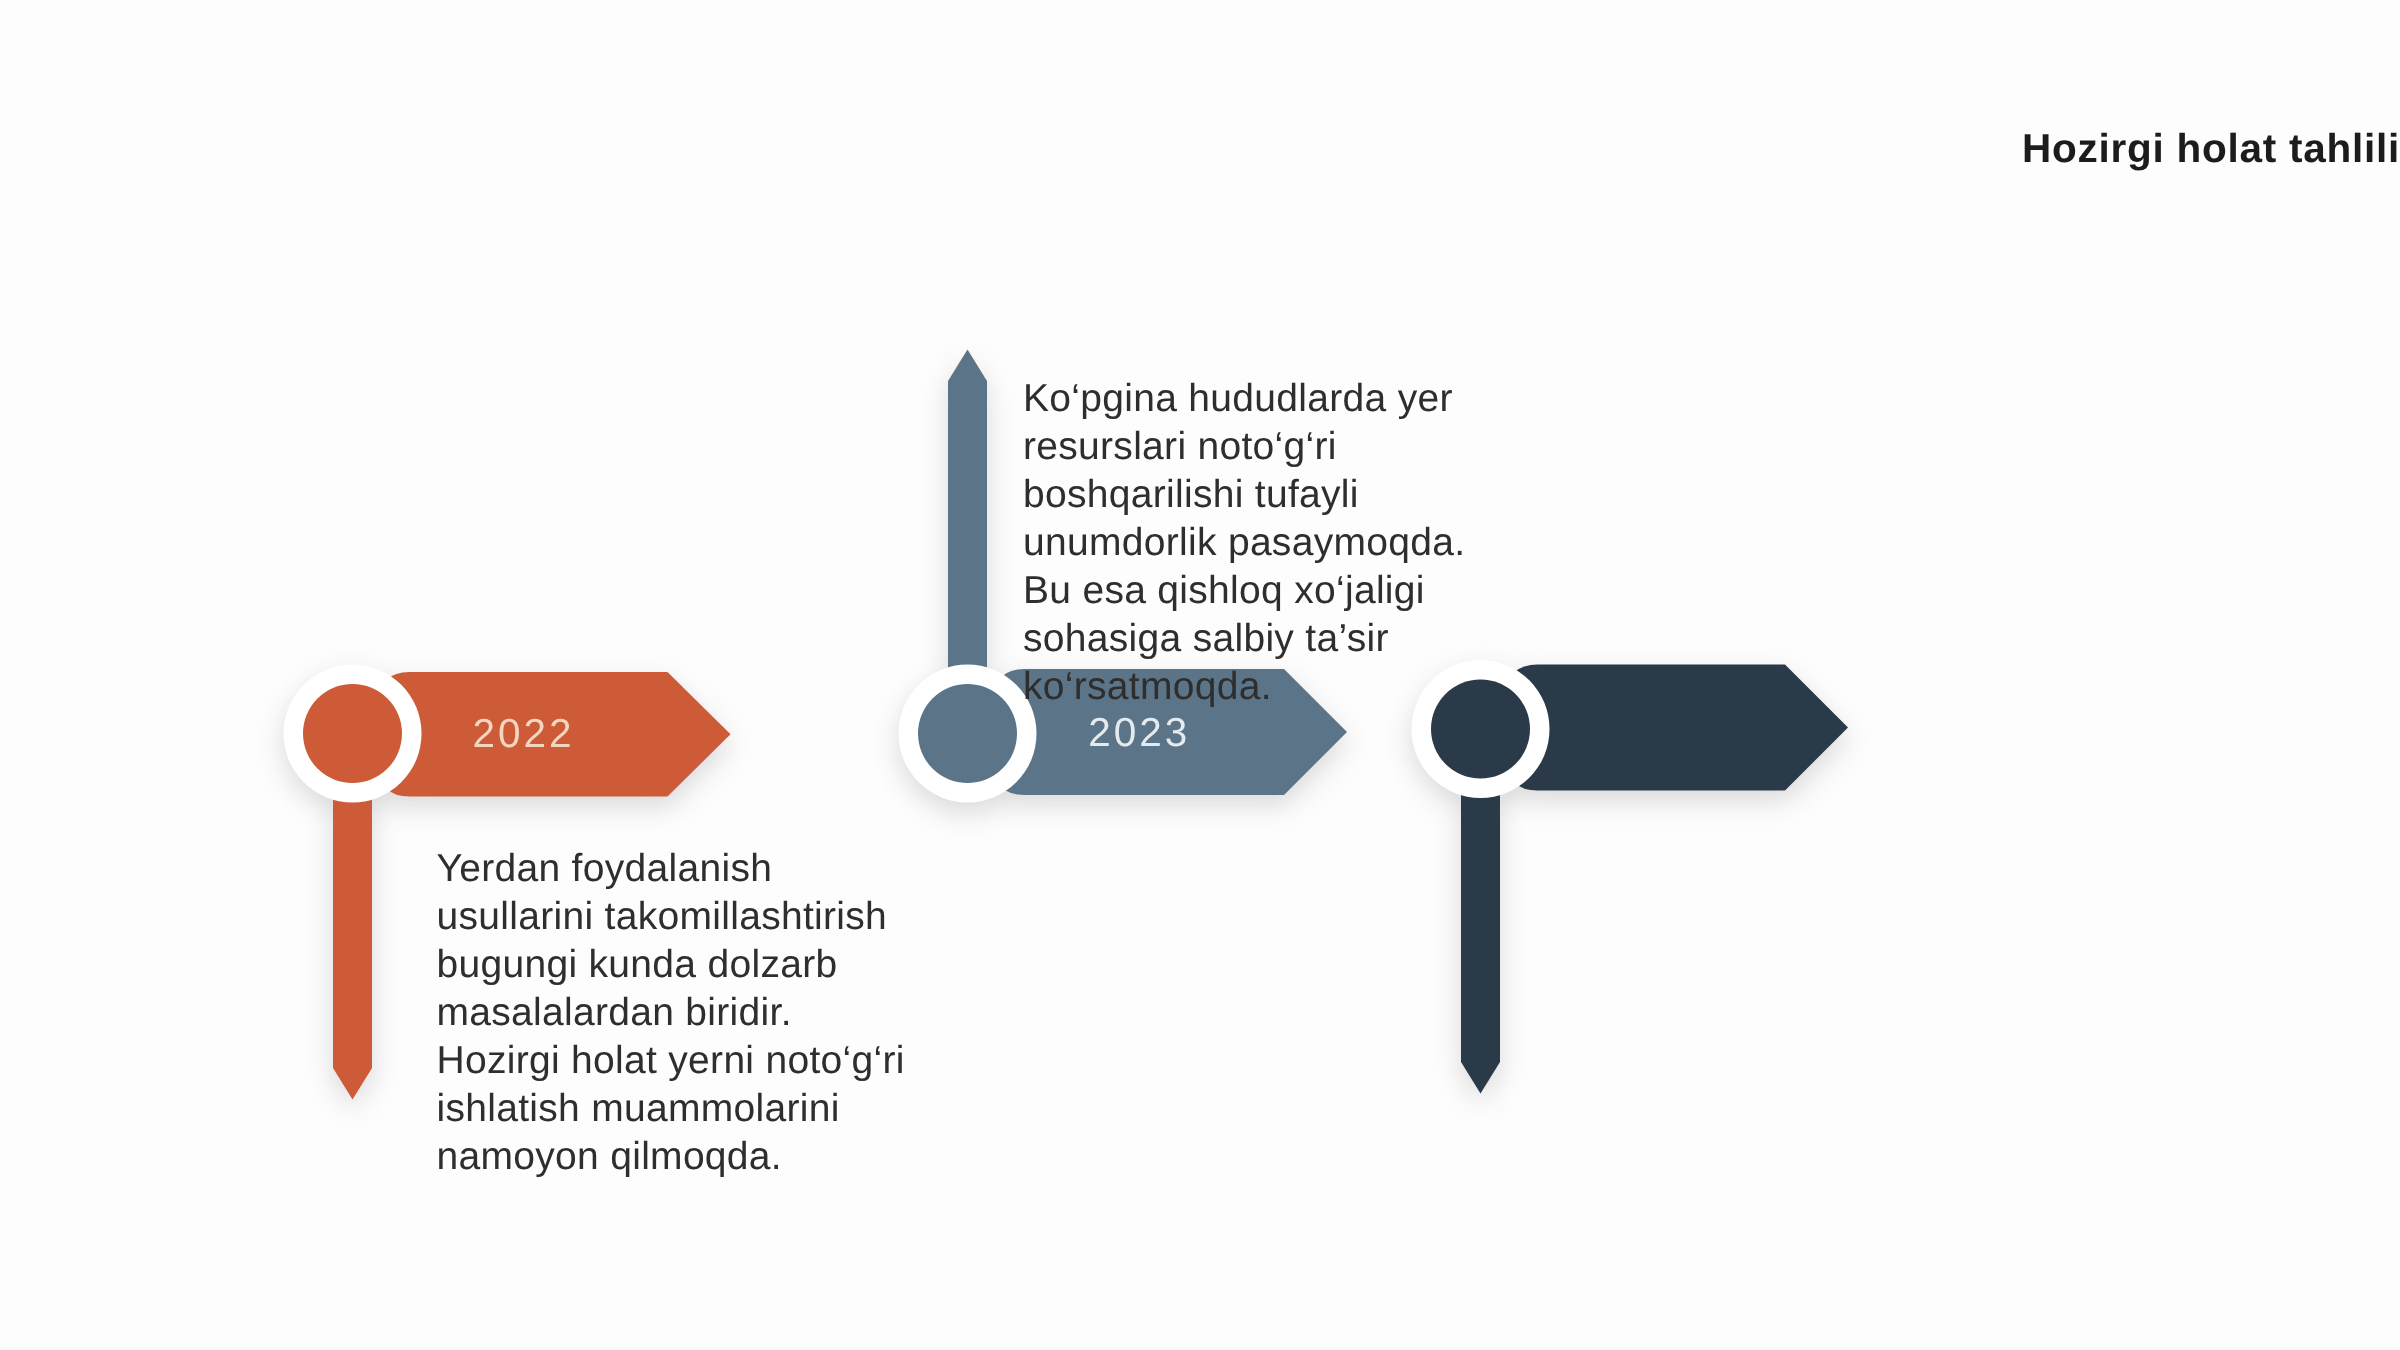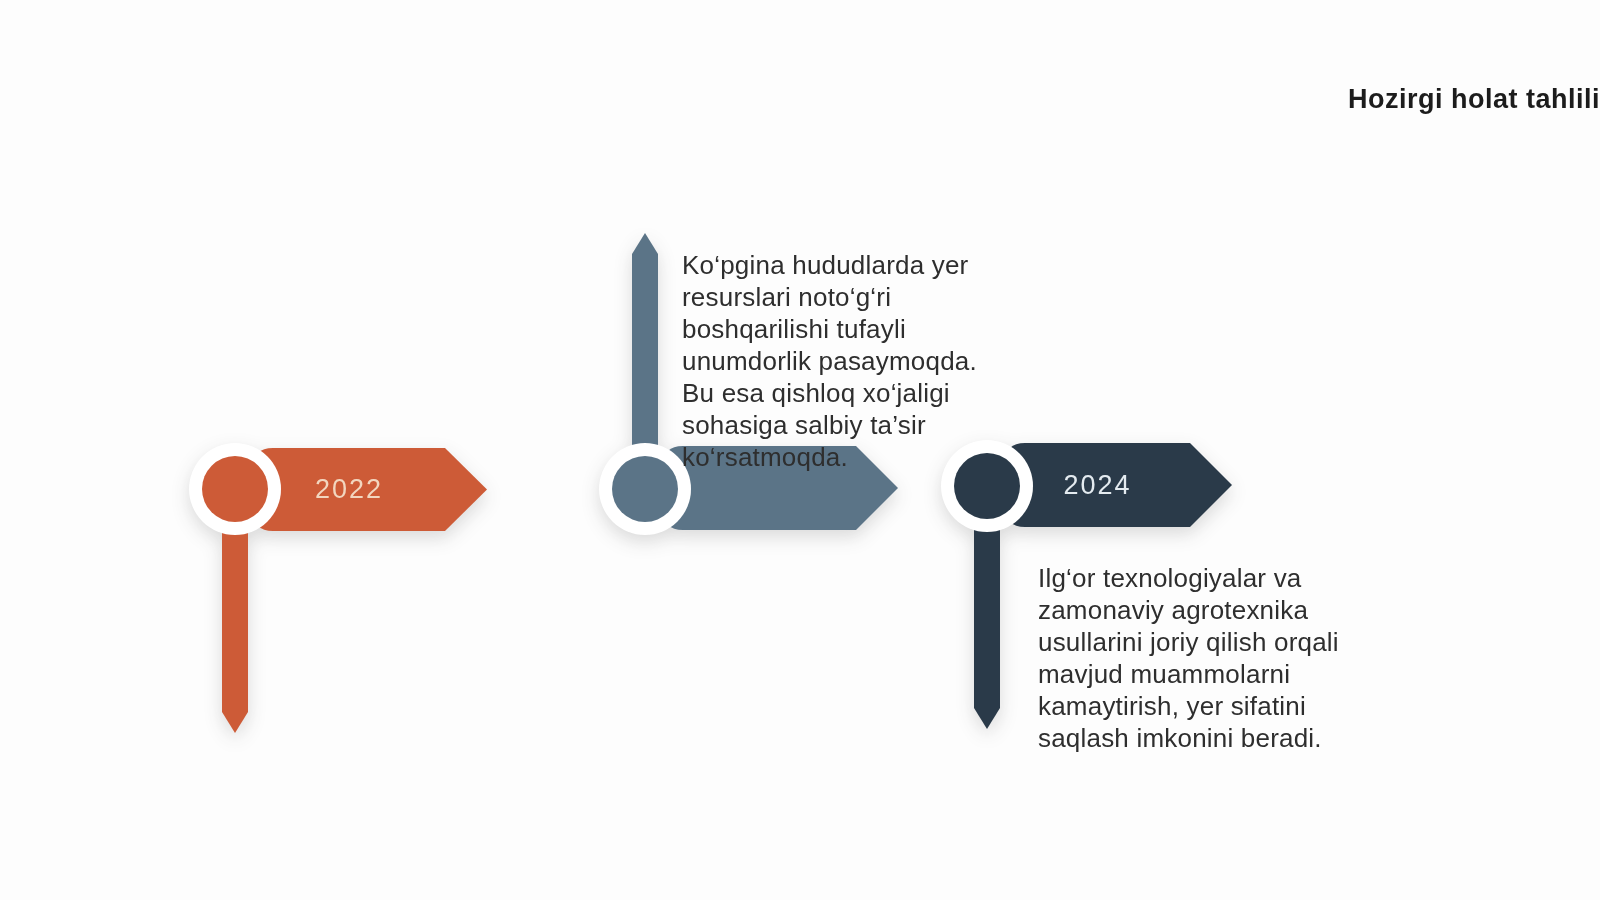--- a/index.html
+++ b/index.html
@@ -64,29 +64,30 @@
 
     <g class="milestone-group">
       <path class="fill-2024" d="M1025,443 H1190 L1232,485 L1190,527 H1025 Q1005,527 1005,507 V463 Q1005,443 1025,443 Z"></path>
       <path class="fill-2024" d="M974,500 L1000,500 L1000,708 L987,729 L974,708 Z"></path>
       <circle class="fill-ring" cx="987" cy="486" r="46"></circle>
       <circle class="fill-2024" cx="987" cy="486" r="33"></circle>
     </g>
   </svg>
 
   <div class="year-label year-2022">2022</div>
-  <div class="year-label year-2024">2024</div>
+  <div class="year-label year-2023">2023</div>
 
+  <div class="desc desc-2022">Yerdan foydalanish
+usullarini takomillashtirish
+bugungi kunda dolzarb
+masalalardan biridir.
+Hozirgi holat yerni noto‘g‘ri
+ishlatish muammolarini
+namoyon qilmoqda.</div>
   <div class="desc desc-2023">Ko‘pgina hududlarda yer
 resurslari noto‘g‘ri
 boshqarilishi tufayli
 unumdorlik pasaymoqda.
 Bu esa qishloq xo‘jaligi
 sohasiga salbiy ta’sir
 ko‘rsatmoqda.</div>
-  <div class="desc desc-2024">Ilg‘or texnologiyalar va
-zamonaviy agrotexnika
-usullarini joriy qilish orqali
-mavjud muammolarni
-kamaytirish, yer sifatini
-saqlash imkonini beradi.</div>
 
 </div>
 
 </body></html>

